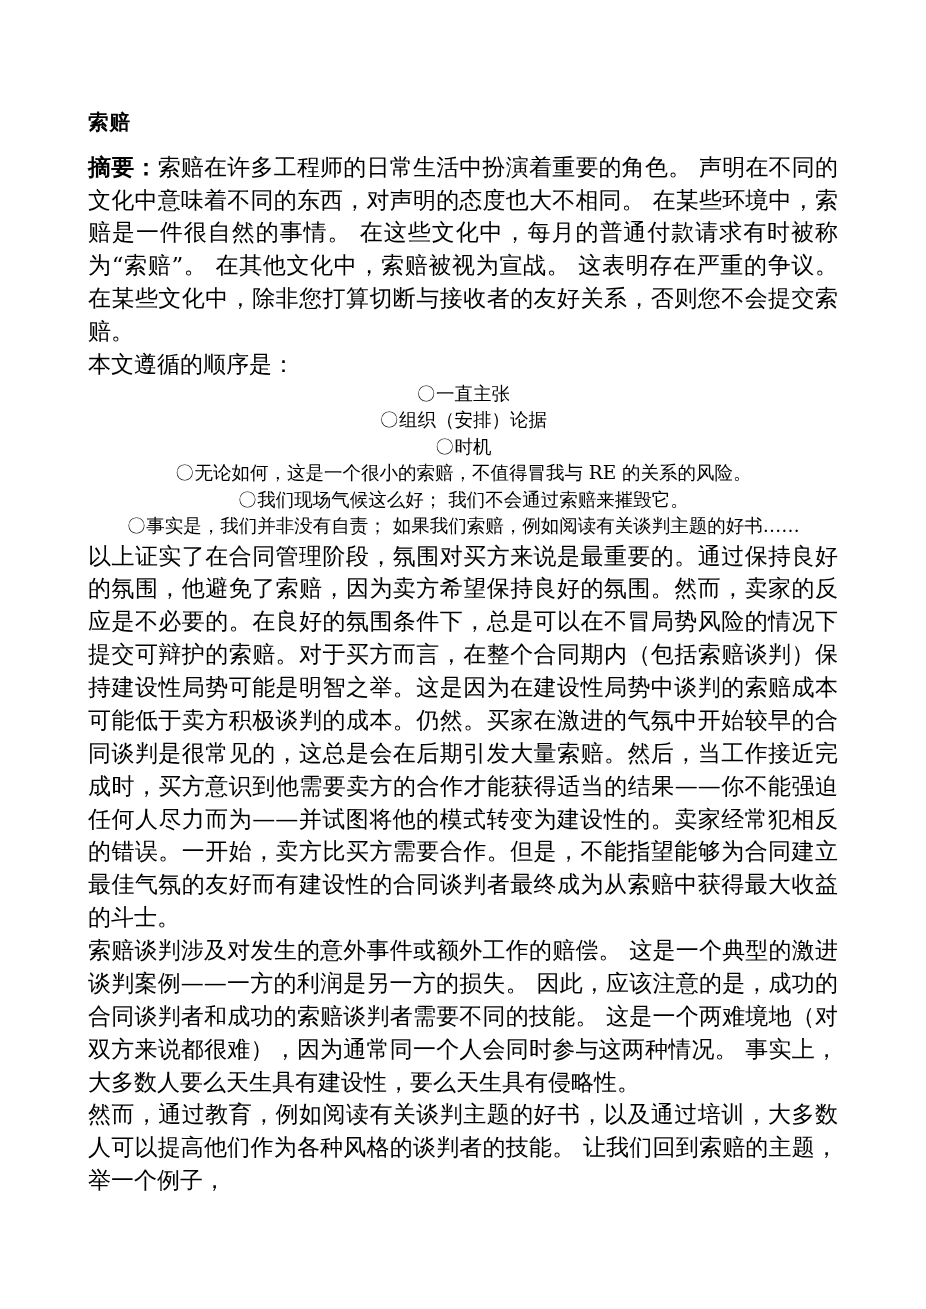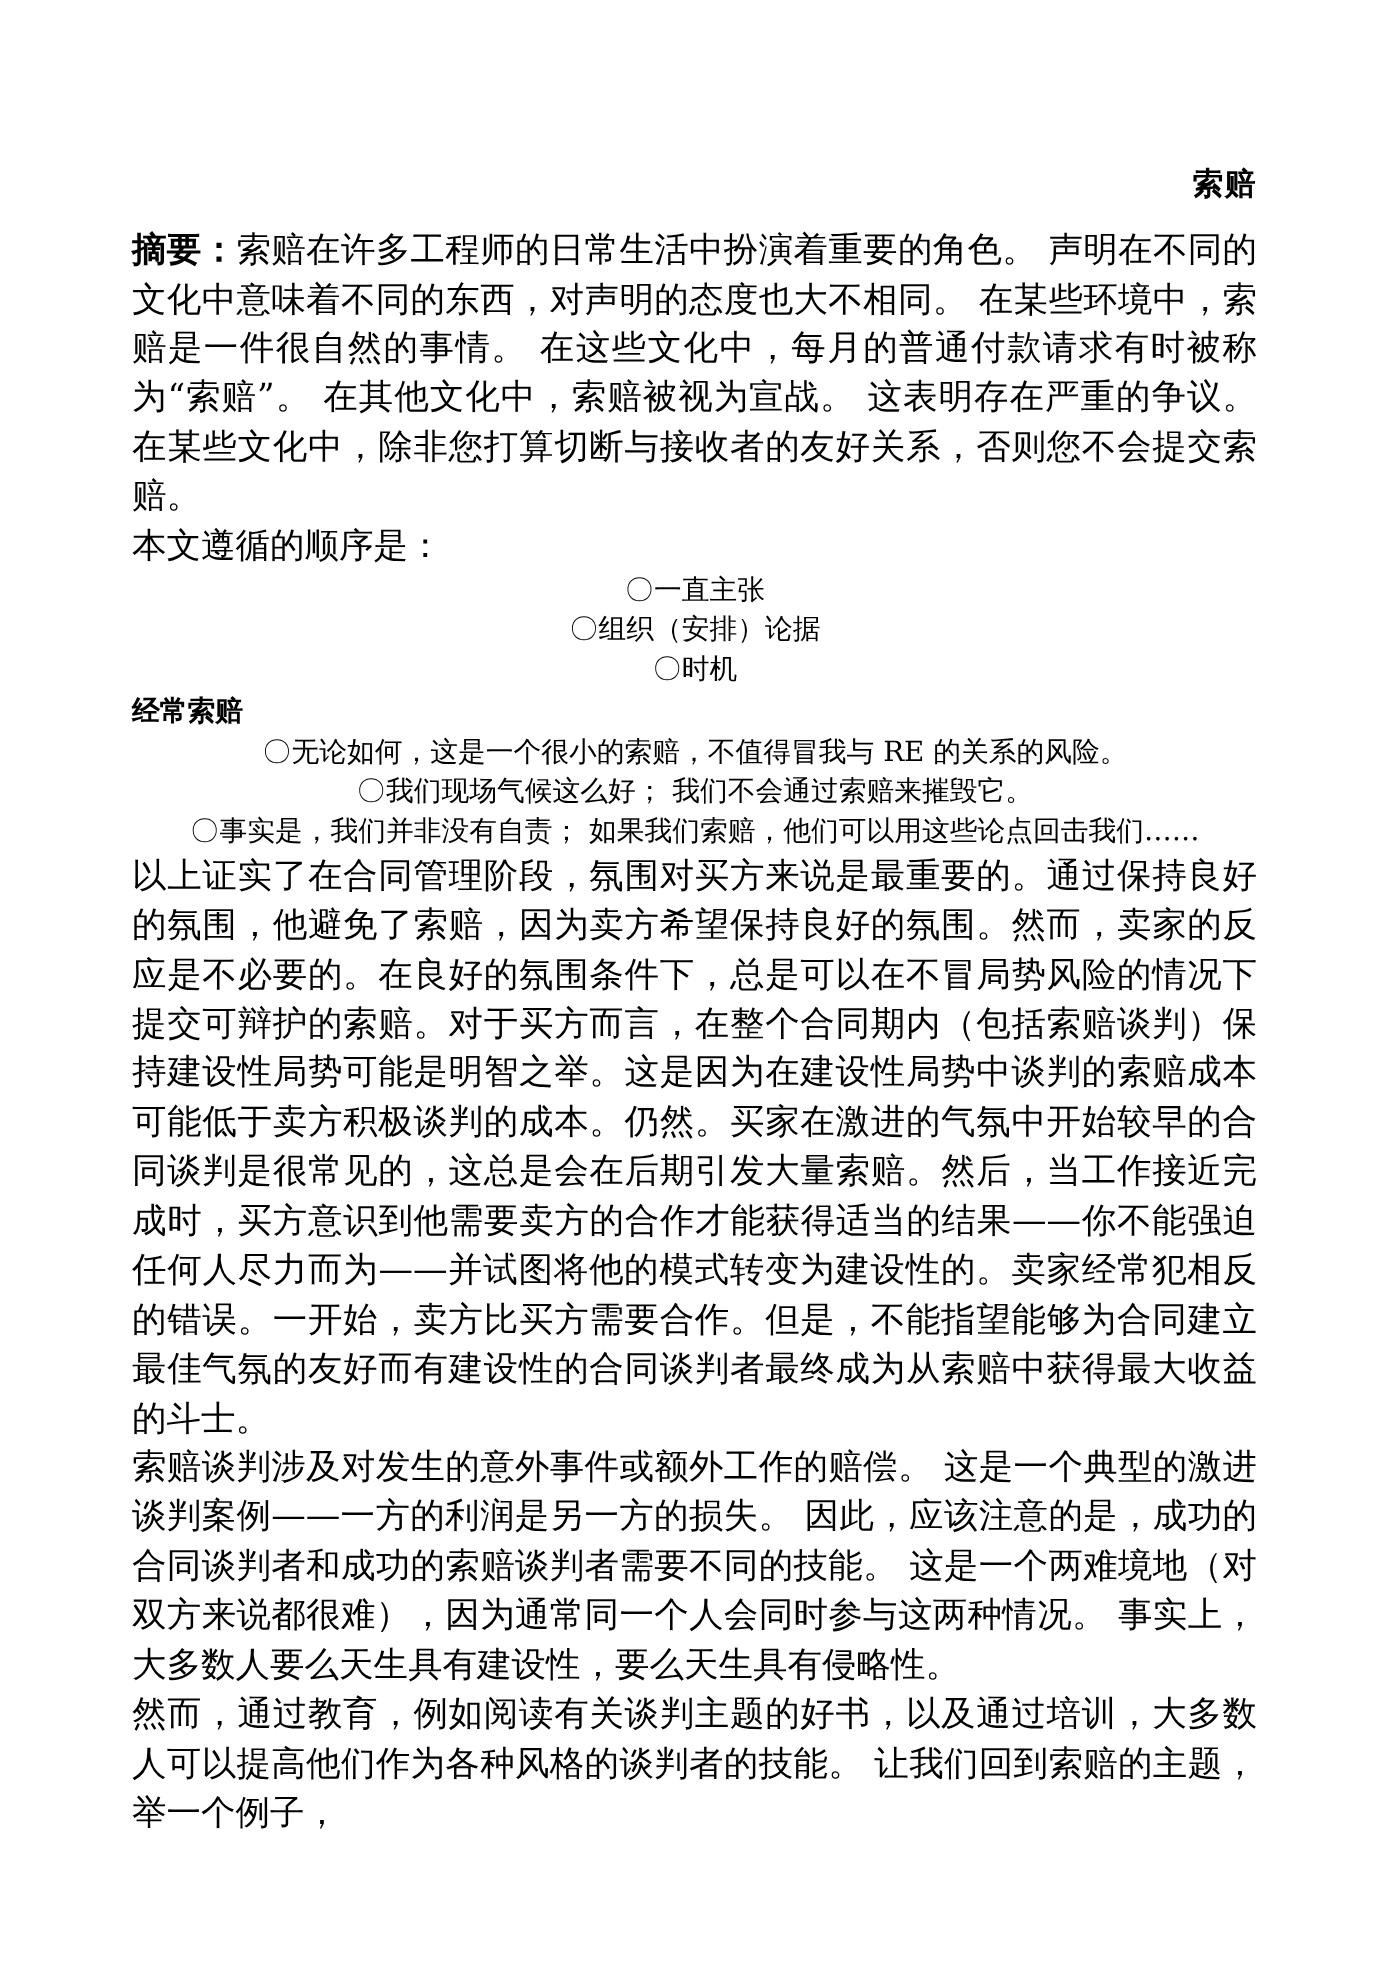--- a/index.html
+++ b/index.html
@@ -14,21 +14,21 @@
     color: #000000;
     overflow: hidden;
   }
   .page {
     box-sizing: border-box;
     width: 926px;
     height: 1309px;
     padding: 108px 88px 40px 88px;
   }
   .doc-title {
-    text-align: right;
+    text-align: left;
     font-size: 20.5px;
     font-weight: bold;
     letter-spacing: 1px;
     margin: 0 0 14px 0;
     line-height: 1.4;
   }
   p.body-text {
     margin: 0;
     font-size: 23px;
     line-height: 1.43;
@@ -76,27 +76,26 @@
 
 
   <p class="body-text">本文遵循的顺序是：</p>
 
   <ul class="bullets">
     <li><span class="bullet-mark">〇</span><span class="bullet-text">一直主张</span></li>
     <li><span class="bullet-mark">〇</span><span class="bullet-text">组织（安排）论据</span></li>
     <li><span class="bullet-mark">〇</span><span class="bullet-text">时机</span></li>
   </ul>
 
-  <h2 class="section-heading">经常索赔</h2>
 
 
   <ul class="bullets">
     <li><span class="bullet-mark">〇</span><span class="bullet-text">无论如何，这是一个很小的索赔，不值得冒我与 RE 的关系的风险。</span></li>
     <li><span class="bullet-mark">〇</span><span class="bullet-text">我们现场气候这么好； 我们不会通过索赔来摧毁它。</span></li>
-    <li><span class="bullet-mark">〇</span><span class="bullet-text">事实是，我们并非没有自责； 如果我们索赔，他们可以用这些论点回击我们……</span></li>
+    <li><span class="bullet-mark">〇</span><span class="bullet-text">事实是，我们并非没有自责； 如果我们索赔，例如阅读有关谈判主题的好书……</span></li>
   </ul>
 
   <p class="body-text">以上证实了在合同管理阶段，氛围对买方来说是最重要的。通过保持良好的氛围，他避免了索赔，因为卖方希望保持良好的氛围。然而，卖家的反应是不必要的。在良好的氛围条件下，总是可以在不冒局势风险的情况下提交可辩护的索赔。对于买方而言，在整个合同期内（包括索赔谈判）保持建设性局势可能是明智之举。这是因为在建设性局势中谈判的索赔成本可能低于卖方积极谈判的成本。仍然。买家在激进的气氛中开始较早的合同谈判是很常见的，这总是会在后期引发大量索赔。然后，当工作接近完成时，买方意识到他需要卖方的合作才能获得适当的结果——你不能强迫任何人尽力而为——并试图将他的模式转变为建设性的。卖家经常犯相反的错误。一开始，卖方比买方需要合作。但是，不能指望能够为合同建立最佳气氛的友好而有建设性的合同谈判者最终成为从索赔中获得最大收益的斗士。</p>
 
   <p class="body-text">索赔谈判涉及对发生的意外事件或额外工作的赔偿。 这是一个典型的激进谈判案例——一方的利润是另一方的损失。 因此，应该注意的是，成功的合同谈判者和成功的索赔谈判者需要不同的技能。 这是一个两难境地（对双方来说都很难），因为通常同一个人会同时参与这两种情况。 事实上，大多数人要么天生具有建设性，要么天生具有侵略性。</p>
 
   <p class="body-text">然而，通过教育，例如阅读有关谈判主题的好书，以及通过培训，大多数人可以提高他们作为各种风格的谈判者的技能。 让我们回到索赔的主题，举一个例子，</p>
 
 </div>
 

